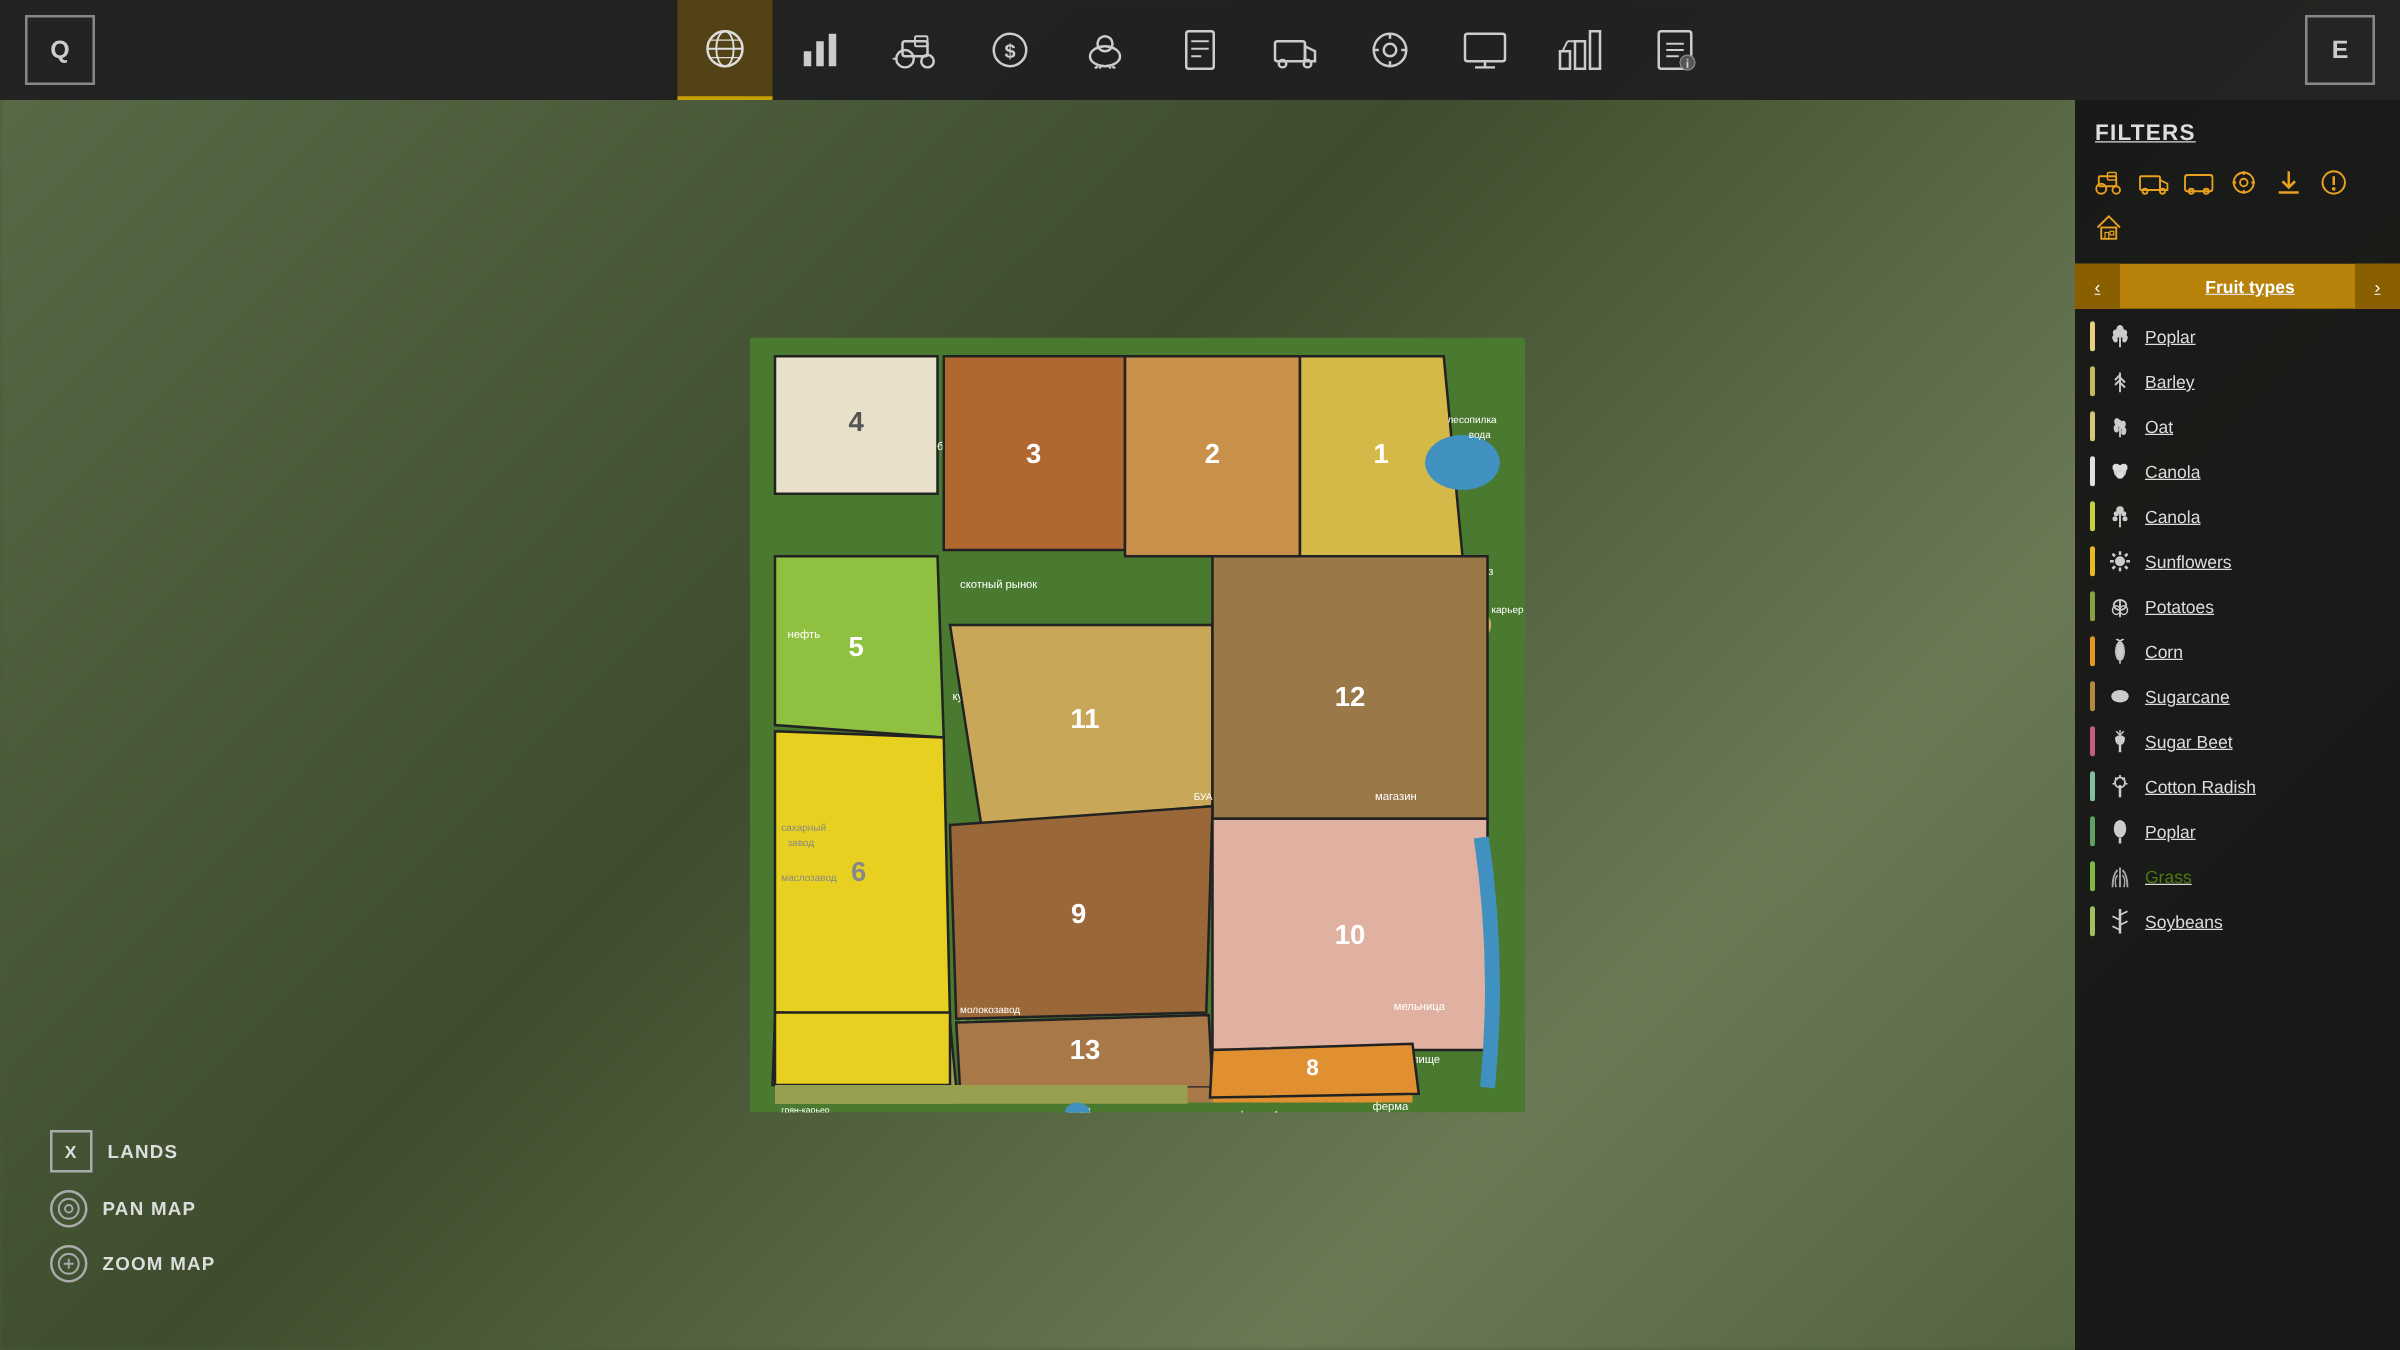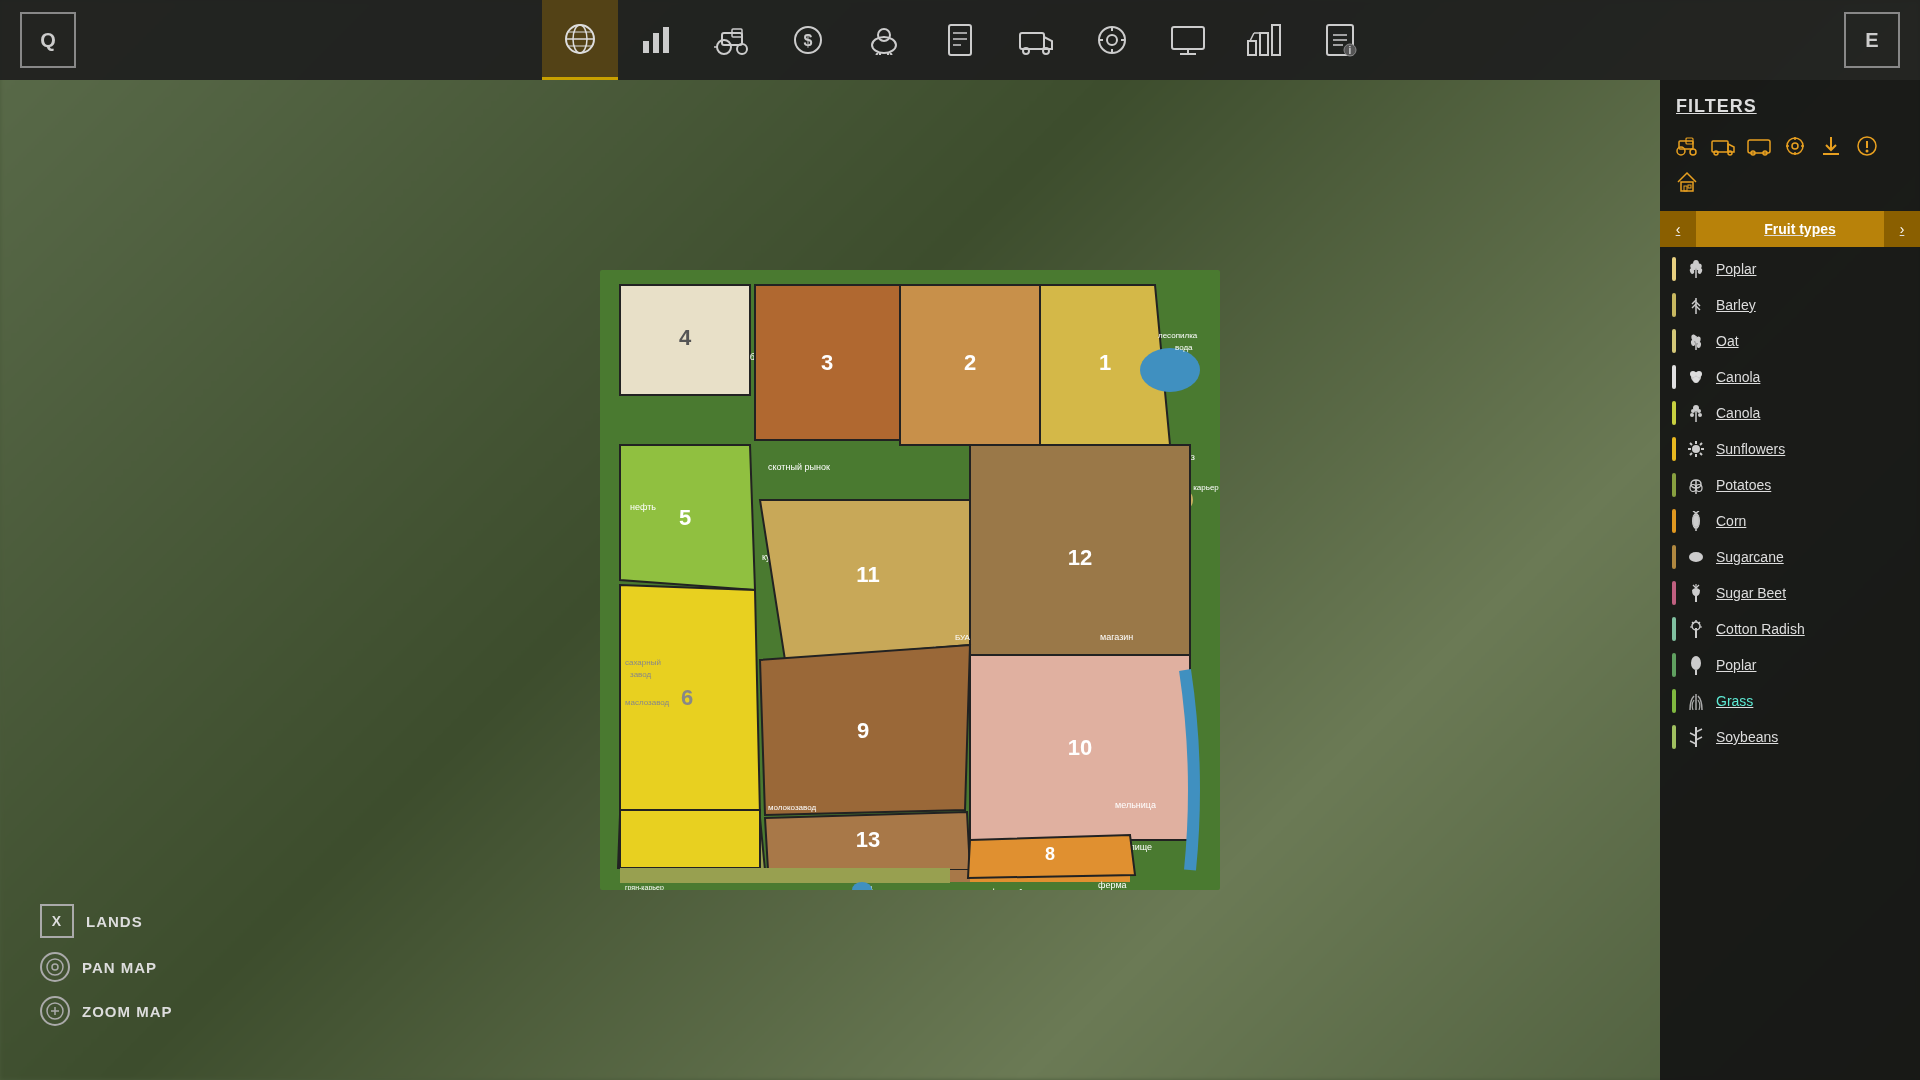--- a/index.html
+++ b/index.html
@@ -724,21 +724,21 @@
     <div class="fruit-indicator" style="background:#80b840;"></div>
     <div class="fruit-icon">
       <svg width="16" height="18" viewBox="0 0 16 18" fill="none">
         <path d="M2,18 Q2,8 6,4" stroke="#aaa" stroke-width="1.5" fill="none"></path>
         <path d="M8,18 Q8,6 8,2" stroke="#aaa" stroke-width="1.5" fill="none"></path>
         <path d="M14,18 Q14,8 10,4" stroke="#aaa" stroke-width="1.5" fill="none"></path>
         <path d="M5,18 Q3,12 6,8" stroke="#aaa" stroke-width="1.2" fill="none"></path>
         <path d="M11,18 Q13,12 10,8" stroke="#aaa" stroke-width="1.2" fill="none"></path>
       </svg>
     </div>
-    <span style="color:#5eead4;">Grass</span>
+    <span style="color:#4d7c0f;">Grass</span>
   </div>
 
   <div class="fruit-item">
     <div class="fruit-indicator" style="background:#a0c060;"></div>
     <div class="fruit-icon">
       <svg width="16" height="20" viewBox="0 0 16 20" fill="none">
         <line x1="8" y1="20" x2="8" y2="0" stroke="#ccc" stroke-width="2"></line>
         <line x1="8" y1="5" x2="14" y2="2" stroke="#ccc" stroke-width="1.5"></line>
         <line x1="8" y1="9" x2="2" y2="6" stroke="#ccc" stroke-width="1.5"></line>
         <line x1="8" y1="13" x2="14" y2="10" stroke="#ccc" stroke-width="1.5"></line>

